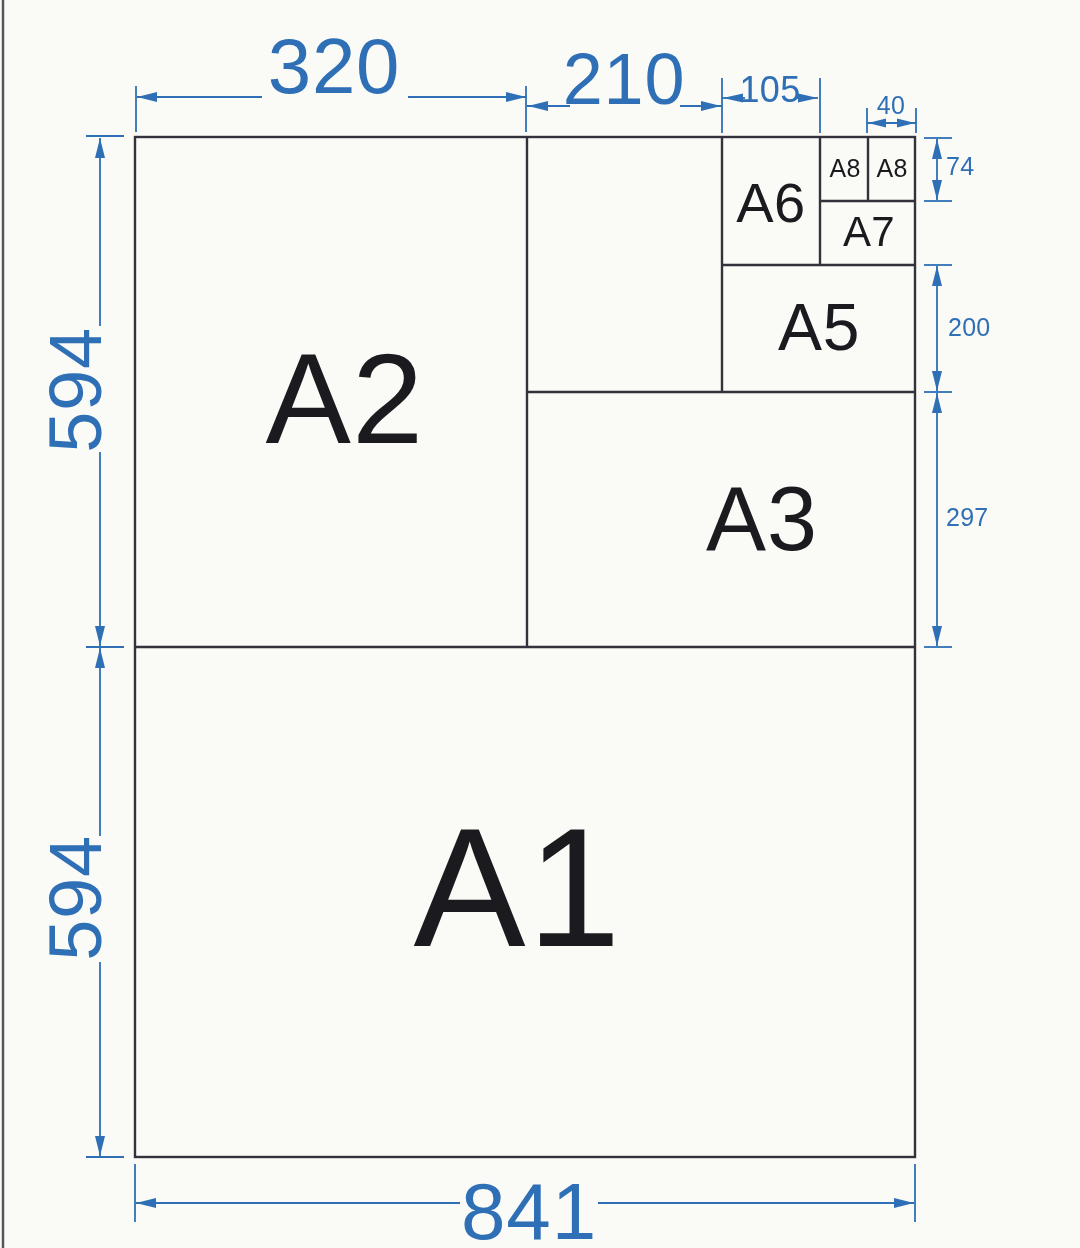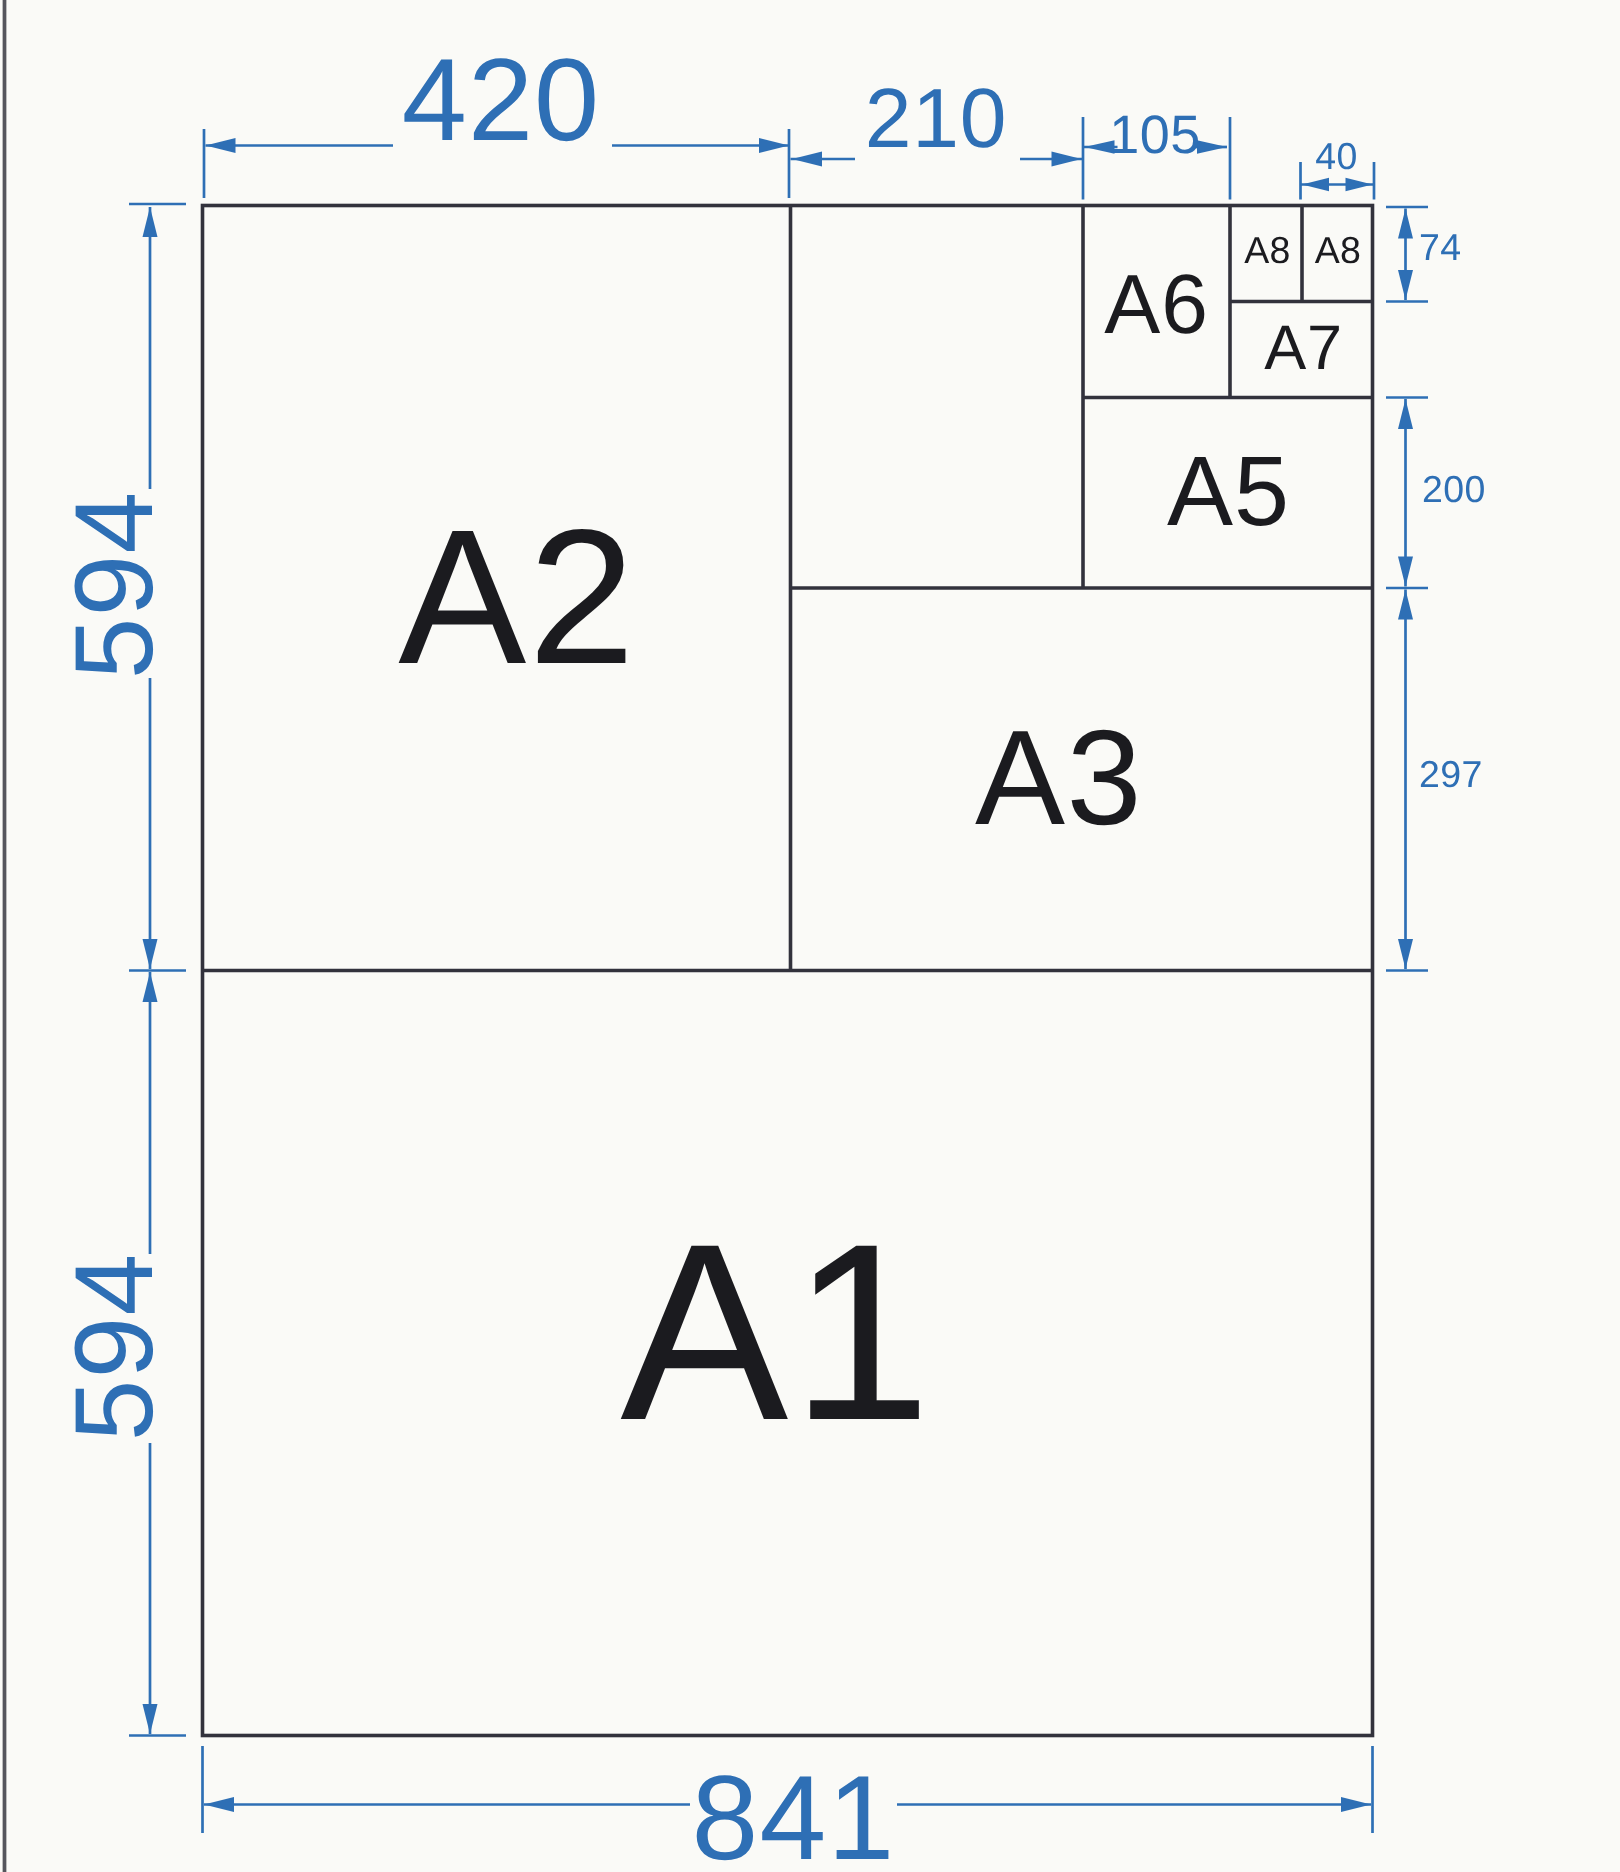--- a/index.html
+++ b/index.html
@@ -26,21 +26,21 @@
   
   .f-a1{font-size:168px;}
   .f-a2{font-size:128px;}
   .f-a34{font-size:90px;}
   .f-a5{font-size:66px;}
   .f-a6{font-size:56px;}
   .f-a7{font-size:42px;}
   .f-a8{font-size:25px;text-align:center;}
   
   .f-d-lg{font-size:78px;}
-  .f-d-210{font-size:56px;text-align:right;}
+  .f-d-210{font-size:72px;text-align:right;}
   .f-d-841{font-size:80px;}
   .f-d-594{font-size:74px;}
   .f-d-105{font-size:36px;}
   .f-d-sm{font-size:25px;}
 </style>
 </head>
 <body>
 
 <div class="canvas">
 
@@ -132,28 +132,28 @@
       <polygon points="100,648 95,668 105,668"></polygon>
       <polygon points="100,1156 95,1136 105,1136"></polygon>
 
       <polygon points="136,1203 156,1198 156,1208"></polygon>
       <polygon points="914,1203 894,1198 894,1208"></polygon>
     </g>
   </svg>
 
   <span class="txt sheet-label f-a1" style="left:518px;top:888px;">A1</span>
   <span class="txt sheet-label f-a2" style="left:345px;top:399px;">A2</span>
-  <span class="txt sheet-label f-a34" style="left:706px;top:519px;">A3</span>
+  <span class="txt sheet-label f-a34" style="left:762px;top:519px;">A3</span>
   <span class="txt sheet-label f-a5" style="left:819px;top:327px;">A5</span>
   <span class="txt sheet-label f-a6" style="left:771px;top:203px;">A6</span>
   <span class="txt sheet-label f-a7" style="left:869px;top:232px;">A7</span>
   <span class="txt sheet-label f-a8" style="left:845px;top:168px;">A8</span>
   <span class="txt sheet-label f-a8" style="left:892px;top:168px;">A8</span>
 
-  <span class="txt dim-text f-d-lg" style="left:334px;top:66px;">420</span>
+  <span class="txt dim-text f-d-lg" style="left:334px;top:66px;">320</span>
   <span class="txt dim-text f-d-210" style="left:624px;top:79px;">210</span>
   <span class="txt dim-text f-d-105" style="left:770px;top:90px;">105</span>
   <span class="txt dim-text f-d-sm" style="left:891px;top:105px;">40</span>
 
   <span class="txt dim-text f-d-594 rot" style="left:76px;top:390px;">594</span>
   <span class="txt dim-text f-d-594 rot" style="left:76px;top:898px;">594</span>
 
   <span class="txt dim-text f-d-sm side" style="left:946px;top:166px;">74</span>
   <span class="txt dim-text f-d-sm side" style="left:948px;top:327px;">200</span>
   <span class="txt dim-text f-d-sm side" style="left:946px;top:517px;">297</span>

